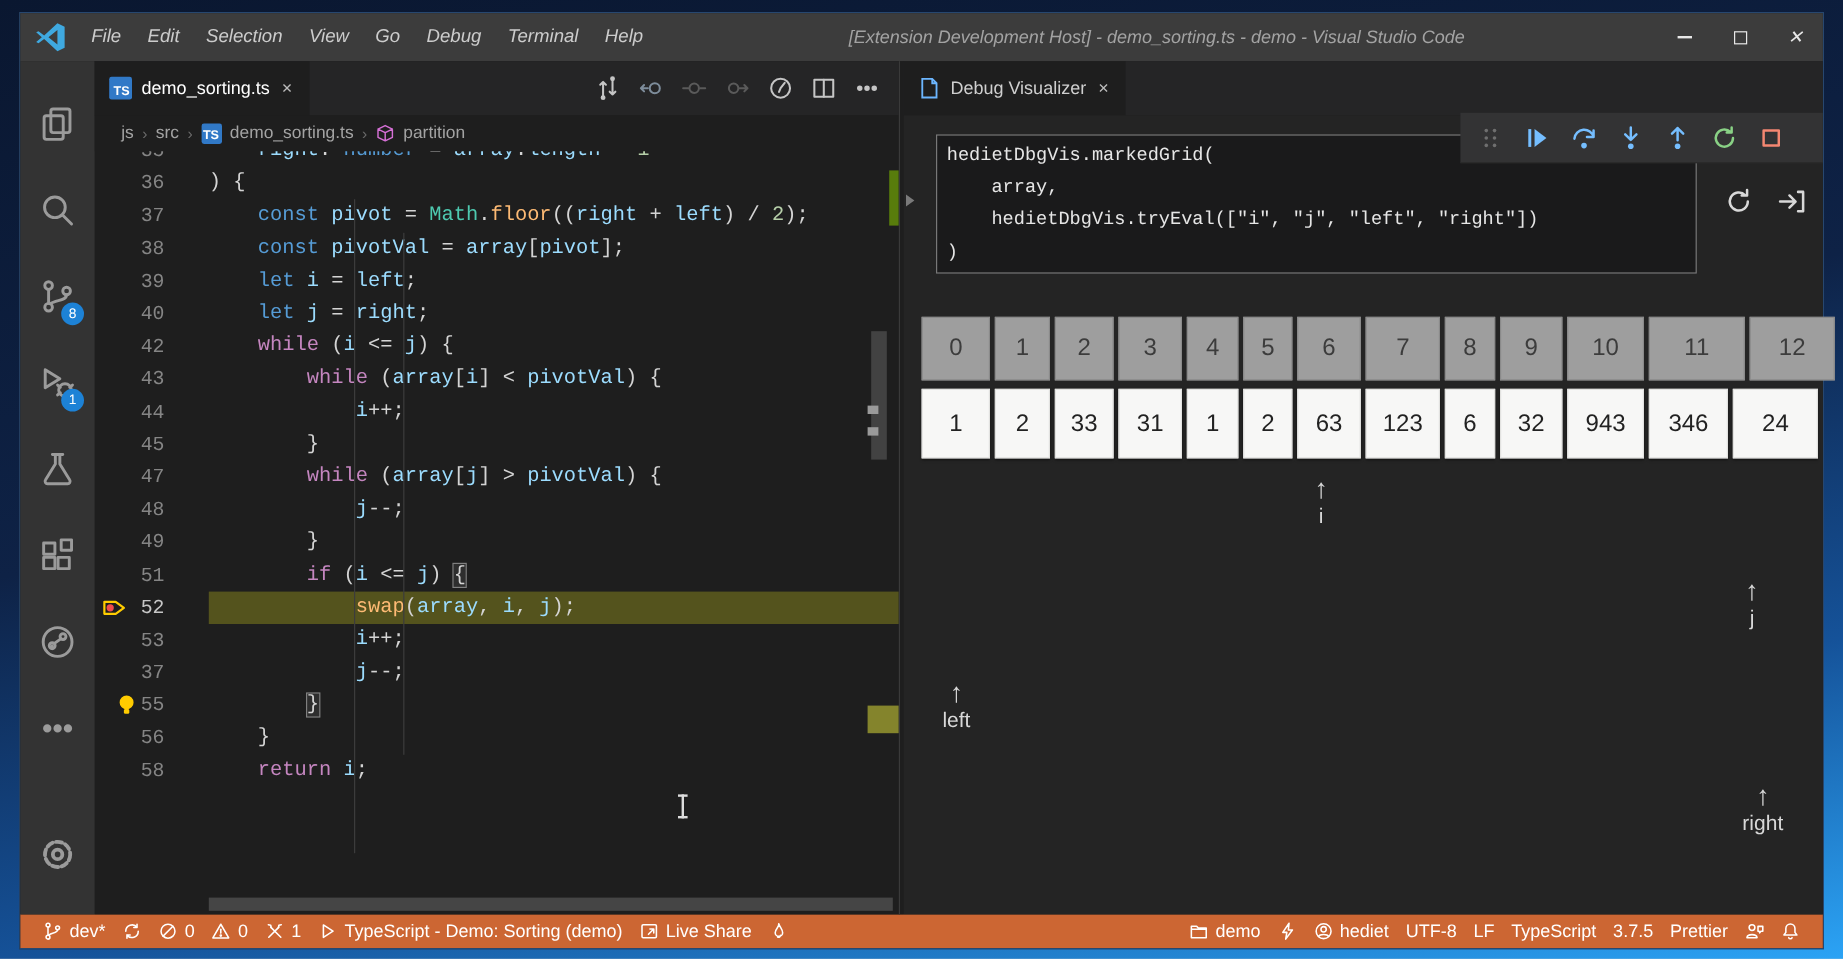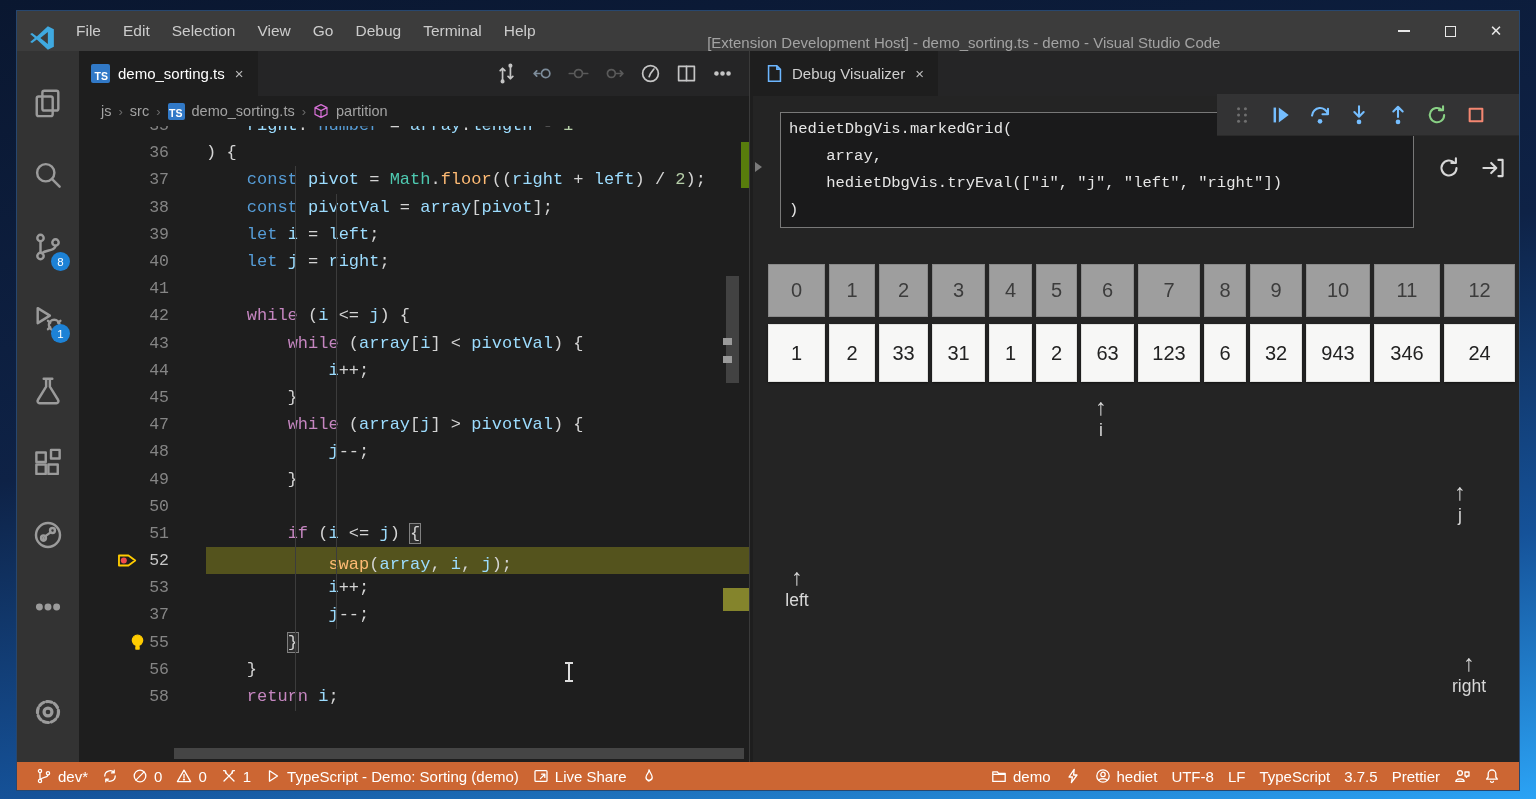--- a/index.html
+++ b/index.html
@@ -1,21 +1,21 @@
 <!DOCTYPE html>
 <html><head>
 <meta charset="utf-8">
 <style>
   * { margin:0; padding:0; box-sizing:border-box; }
   html,body { width:1536px; height:799px; overflow:hidden; font-family:"Liberation Sans",sans-serif; }
   body { background:linear-gradient(170deg,#0a1730 0%,#0e2246 45%,#155299 75%,#2ba3f5 100%); }
   #window { position:absolute; left:16px; top:10px; right:16px; bottom:8px;
             display:flex; flex-direction:column; background:#1e1e1e; border:1px solid #27476f; }
   
-  #titlebar { height:40px; background:#3c3c3c; display:flex; align-items:flex-end; flex:none; }
+  #titlebar { height:40px; background:#3c3c3c; display:flex; align-items:center; flex:none;font-style:italic; }
   #vscode-logo { width:26px; height:26px; margin:0 10px 0 12px; flex:none; }
   .menu-item { color:#cccccc; font-size:15.5px; padding:0 11px; height:40px; line-height:40px; cursor:default; }
   #window-title { flex:1; text-align:center; color:#a3a3a3; font-size:15px; white-space:nowrap; overflow:hidden; }
   .win-ctrl { width:46px; height:40px; display:flex; align-items:center; justify-content:center; color:#e8e8e8; font-size:15px; }
   .win-ctrl .minbar{ width:12px; height:1.5px; background:#e8e8e8; }
   .win-ctrl .maxbox{ width:11px; height:11px; border:1.2px solid #e8e8e8; }
   
   #main { flex:1; display:flex; min-height:0; position:relative; }
   
   #activitybar { width:62px; background:#333333; flex:none; display:flex; flex-direction:column; align-items:center; padding-top:16px; }
@@ -34,26 +34,26 @@
   .ts-badge { width:19px; height:19px; background:#3179c7; border-radius:2px; color:#fff; font-size:10.5px; font-weight:bold;
               display:flex; align-items:flex-end; justify-content:flex-end; padding:0 2px 1px 0; }
   .editor-actions { flex:1; display:flex; align-items:center; justify-content:flex-end; gap:10px; padding-right:14px; }
   .editor-actions .ea { width:26px; height:26px; display:flex; align-items:center; justify-content:center; }
   .editor-actions svg { width:21px; height:21px; }
   #breadcrumb { height:30px; background:#1e1e1e; display:flex; align-items:center; padding-left:22px; gap:7px;
                 color:#a3a3a3; font-size:14.5px; flex:none; }
   .bc-sep { color:#6a6a6a; font-size:13px; }
   
   #code-area { flex:1; position:relative; overflow:hidden; font-family:"Liberation Mono","DejaVu Sans Mono",monospace; font-size:17px; }
-  #code-lines { position:absolute; left:0; right:0; top:-14px;padding-left:32px; }
+  #code-lines { position:absolute; left:0; right:0; top:-14px; }
   .code-line { height:27.2px; display:flex; align-items:center; white-space:pre; position:relative; }
   .gutter { width:95px; flex:none; display:flex; align-items:center; justify-content:flex-end; position:relative; height:100%; }
   .lnum { color:#858585; width:58px; text-align:right; margin-right:37px; font-size:16.5px; }
   .line-content { flex:1; height:100%; display:flex; align-items:center; position:relative; }
-  .code-line.hl .line-content { background:#54531d;align-items:flex-end; }
+  .code-line.hl .line-content { background:#54531d; }
   .code-line.hl .lnum { color:#c6c6c6; }
   .tk-k{color:#569CD6}.tk-c{color:#C586C0}.tk-v{color:#9CDCFE}.tk-f{color:#fdba74}
   .tk-t{color:#4EC9B0}.tk-n{color:#B5CEA8}.tk-p{color:#D4D4D4}
   .bm { outline:1px solid #808080; background:rgba(120,120,120,.18); }
   .blame { color:#6a6a6a; font-size:16px; padding-left:62px; white-space:pre; }
   .indent-guide { position:absolute; width:1px; background:#3c3c3c; }
   .gutter-icon { position:absolute; left:6px; top:3px; }
   .bulb { position:absolute; left:97px; }
   #text-cursor { position:absolute; width:1.6px; height:20px; background:#dddddd; }
   #text-cursor:before,#text-cursor:after{ content:""; position:absolute; left:-3.4px; width:8.4px; height:1.8px; background:#dddddd; }
@@ -294,29 +294,27 @@
           <span>partition</span>
         </div>
       <div id="code-area">
         <div id="code-lines">
             <div class="code-line"><div class="gutter"><div class="lnum">35</div></div><div class="line-content"><span class="tk-p">    </span><span class="tk-v">right</span><span class="tk-p">: </span><span class="tk-k">number</span><span class="tk-p"> = </span><span class="tk-v">array</span><span class="tk-p">.</span><span class="tk-v">length</span><span class="tk-p"> - </span><span class="tk-n">1</span></div></div>
             <div class="code-line"><div class="gutter"><div class="lnum">36</div></div><div class="line-content"><span class="tk-p">) {</span></div></div>
             <div class="code-line"><div class="gutter"><div class="lnum">37</div></div><div class="line-content"><span class="tk-p">    </span><span class="tk-k">const</span><span class="tk-p"> </span><span class="tk-v">pivot</span><span class="tk-p"> = </span><span class="tk-t">Math</span><span class="tk-p">.</span><span class="tk-f">floor</span><span class="tk-p">((</span><span class="tk-v">right</span><span class="tk-p"> + </span><span class="tk-v">left</span><span class="tk-p">) / </span><span class="tk-n">2</span><span class="tk-p">);</span></div></div>
             <div class="code-line"><div class="gutter"><div class="lnum">38</div></div><div class="line-content"><span class="tk-p">    </span><span class="tk-k">const</span><span class="tk-p"> </span><span class="tk-v">pivotVal</span><span class="tk-p"> = </span><span class="tk-v">array</span><span class="tk-p">[</span><span class="tk-v">pivot</span><span class="tk-p">];</span></div></div>
             <div class="code-line"><div class="gutter"><div class="lnum">39</div></div><div class="line-content"><span class="tk-p">    </span><span class="tk-k">let</span><span class="tk-p"> </span><span class="tk-v">i</span><span class="tk-p"> = </span><span class="tk-v">left</span><span class="tk-p">;</span></div></div>
             <div class="code-line"><div class="gutter"><div class="lnum">40</div></div><div class="line-content"><span class="tk-p">    </span><span class="tk-k">let</span><span class="tk-p"> </span><span class="tk-v">j</span><span class="tk-p"> = </span><span class="tk-v">right</span><span class="tk-p">;</span></div></div>
-            <div class="code-line"><div class="gutter"><div class="lnum">41</div></div><div class="line-content"></div></div>
             <div class="code-line"><div class="gutter"><div class="lnum">42</div></div><div class="line-content"><span class="tk-p">    </span><span class="tk-c">while</span><span class="tk-p"> (</span><span class="tk-v">i</span><span class="tk-p"> &lt;= </span><span class="tk-v">j</span><span class="tk-p">) {</span></div></div>
             <div class="code-line"><div class="gutter"><div class="lnum">43</div></div><div class="line-content"><span class="tk-p">        </span><span class="tk-c">while</span><span class="tk-p"> (</span><span class="tk-v">array</span><span class="tk-p">[</span><span class="tk-v">i</span><span class="tk-p">]</span><span class="tk-p"> &lt; </span><span class="tk-v">pivotVal</span><span class="tk-p">) {</span></div></div>
             <div class="code-line"><div class="gutter"><div class="lnum">44</div></div><div class="line-content"><span class="tk-p">            </span><span class="tk-v">i</span><span class="tk-p">++;</span></div></div>
             <div class="code-line"><div class="gutter"><div class="lnum">45</div></div><div class="line-content"><span class="tk-p">        }</span></div></div>
             <div class="code-line"><div class="gutter"><div class="lnum">47</div></div><div class="line-content"><span class="tk-p">        </span><span class="tk-c">while</span><span class="tk-p"> (</span><span class="tk-v">array</span><span class="tk-p">[</span><span class="tk-v">j</span><span class="tk-p">]</span><span class="tk-p"> &gt; </span><span class="tk-v">pivotVal</span><span class="tk-p">) {</span></div></div>
             <div class="code-line"><div class="gutter"><div class="lnum">48</div></div><div class="line-content"><span class="tk-p">            </span><span class="tk-v">j</span><span class="tk-p">--;</span></div></div>
             <div class="code-line"><div class="gutter"><div class="lnum">49</div></div><div class="line-content"><span class="tk-p">        }</span></div></div>
-            <div class="code-line"><div class="gutter"><div class="lnum">50</div></div><div class="line-content"></div></div>
             <div class="code-line"><div class="gutter"><div class="lnum">51</div></div><div class="line-content"><span class="tk-p">        </span><span class="tk-c">if</span><span class="tk-p"> (</span><span class="tk-v">i</span><span class="tk-p"> &lt;= </span><span class="tk-v">j</span><span class="tk-p">) </span><span class="tk-p bm">{</span></div></div>
             <div class="code-line hl"><div class="gutter"><span class="gutter-icon" style="display: inline-flex; width: 21px; height: 21px; flex: 0 0 auto;"><svg viewBox="0 0 16 16" fill="none" stroke="#ffcc00" stroke-width="1.4" stroke-linecap="round" stroke-linejoin="round" style="width:100%;height:100%">
                     <path d="M1.5 4.2 h7.2 l5.2 3.8 -5.2 3.8 H1.5 Z" stroke="#ffcc00"></path>
                     <circle cx="5.2" cy="8" r="2.3" fill="#f14c4c" stroke="none"></circle>
                   </svg></span><div class="lnum">52</div></div><div class="line-content"><span class="tk-p">            </span><span class="tk-f">swap</span><span class="tk-p">(</span><span class="tk-v">array</span><span class="tk-p">, </span><span class="tk-v">i</span><span class="tk-p">, </span><span class="tk-v">j</span><span class="tk-p">);</span></div></div>
             <div class="code-line"><div class="gutter"><div class="lnum">53</div></div><div class="line-content"><span class="tk-p">            </span><span class="tk-v">i</span><span class="tk-p">++;</span></div></div>
             <div class="code-line"><div class="gutter"><div class="lnum">37</div></div><div class="line-content"><span class="tk-p">            </span><span class="tk-v">j</span><span class="tk-p">--;</span></div></div>
             <div class="code-line"><div class="gutter"><div class="lnum">55</div></div><div class="line-content"><span class="bulb" style="display: inline-flex; width: 19px; height: 19px; flex: 0 0 auto; position: absolute; left: -78px;"><svg viewBox="0 0 16 16" fill="none" stroke="#ffcc00" stroke-width="1" stroke-linecap="round" stroke-linejoin="round" style="width:100%;height:100%">
                     <circle cx="8" cy="6.2" r="4.4" fill="#ffcc00" stroke="#ffcc00"></circle>
                     <rect x="6.1" y="10.8" width="3.8" height="3.4" rx="1" fill="#ffcc00" stroke="none"></rect>
@@ -370,21 +368,21 @@
               <div class="gcell head" style="width: 46px;">1</div>
               <div class="gcell head" style="width: 49px;">2</div>
               <div class="gcell head" style="width: 53px;">3</div>
               <div class="gcell head" style="width: 43px;">4</div>
               <div class="gcell head" style="width: 41px;">5</div>
               <div class="gcell head" style="width: 53px;">6</div>
               <div class="gcell head" style="width: 62px;">7</div>
               <div class="gcell head" style="width: 42px;">8</div>
               <div class="gcell head" style="width: 52px;">9</div>
               <div class="gcell head" style="width: 64px;">10</div>
-              <div class="gcell head" style="width: 66px;">11</div>
+              <div class="gcell head" style="width: 80px;">11</div>
               <div class="gcell head" style="width: 71px;">12</div>
             </div>
           <div class="grid-row" id="grid-vals">
               <div class="gcell val" style="width: 57px;">1</div>
               <div class="gcell val" style="width: 46px;">2</div>
               <div class="gcell val" style="width: 49px;">33</div>
               <div class="gcell val" style="width: 53px;">31</div>
               <div class="gcell val" style="width: 43px;">1</div>
               <div class="gcell val" style="width: 41px;">2</div>
               <div class="gcell val" style="width: 53px;">63</div>

